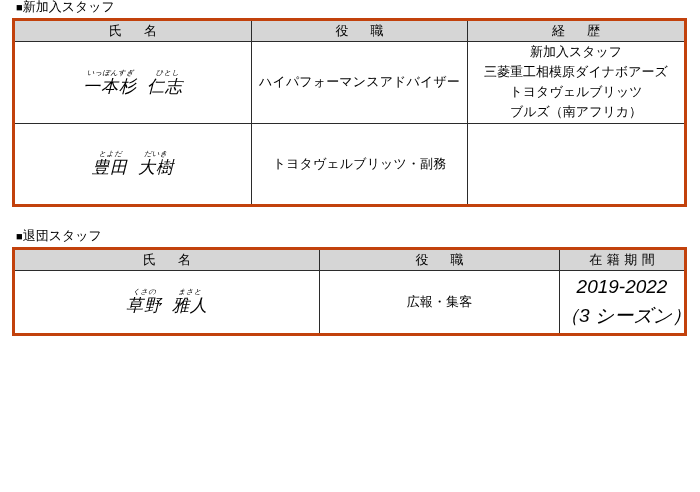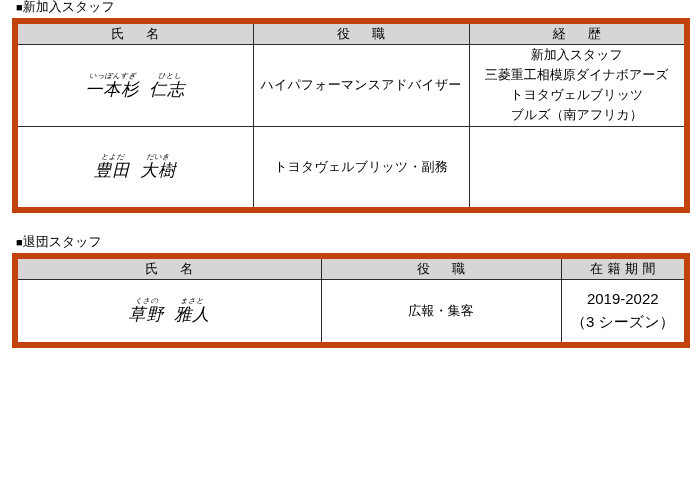--- a/index.html
+++ b/index.html
@@ -28,21 +28,21 @@
     white-space: nowrap;
   }
   .section-heading .marker {
     font-size: 11px;
   }
   .tbl {
     border-collapse: collapse;
     table-layout: fixed;
     width: 672px;
     margin-left: 12px;
-    border: 6px solid #c2410c;
+    border: 3px solid #c2410c;
   }
   .tbl td, .tbl th {
     border: 1px solid #2b2b2b;
     padding: 0;
     text-align: center;
     vertical-align: middle;
     font-weight: normal;
   }
   .tbl thead th {
     background: #d6d6d6;
@@ -95,22 +95,23 @@
     padding: 4px 4px;
   }
   .career-cell div {
     white-space: nowrap;
   }
   .spacer-a { height: 22px; }
 
   .leaver-table thead th { height: 20px; }
   .leaver-table tbody td { height: 62px; margin-top: 16px; }
   .term-cell {
-    font-size: 15px;
+    font-size: 19px;
     line-height: 1.5;
+    font-style: italic;
   }
   .term-cell div { white-space: nowrap; }
 </style>
 </head>
 <body>
 
 <div class="page">
 
   <div class="section-heading">
     <span class="marker">■</span><span>新加入スタッフ</span>

